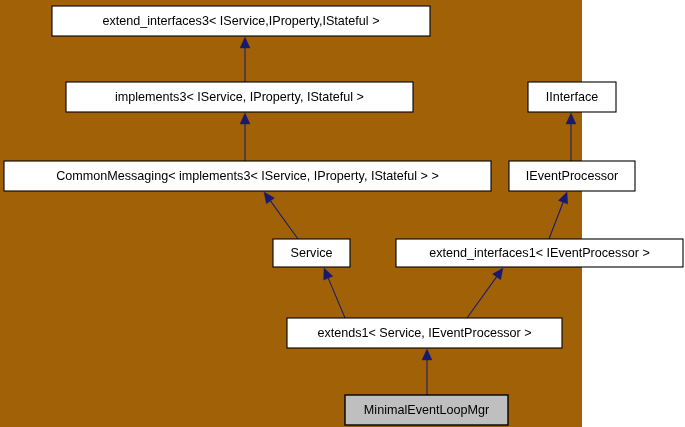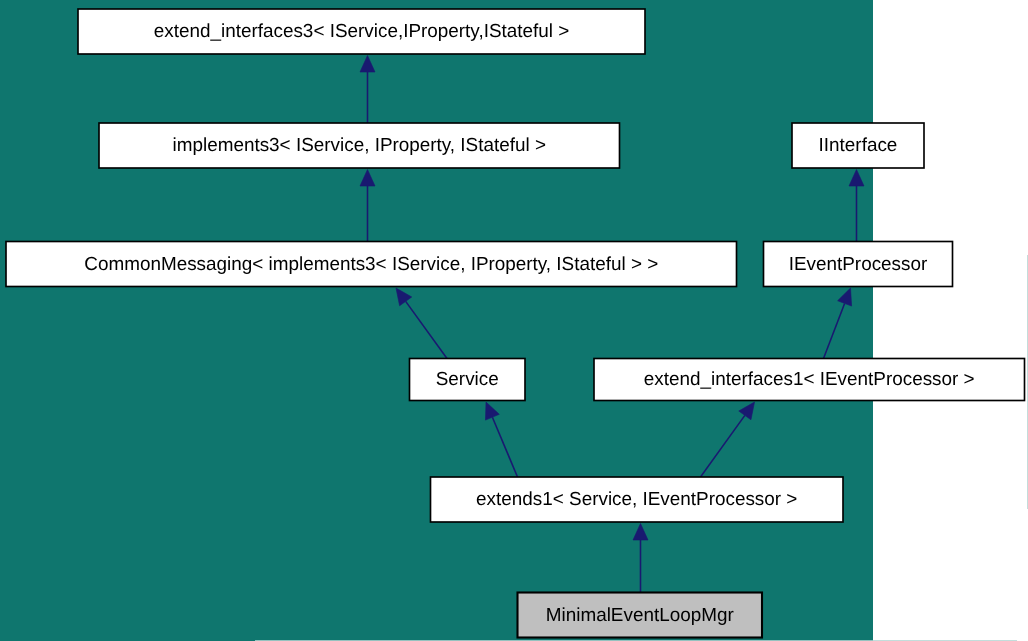--- a/index.html
+++ b/index.html
@@ -11,21 +11,21 @@
   body {
     width: 685px;
     height: 427px;
     font-family: "Liberation Sans", sans-serif;
     overflow: hidden;
   }
   #diagram-root {
     position: relative;
     width: 582px;
     height: 427px;
-    background: #0f766e;
+    background: #a16207;
   }
   svg.graph {
     position: absolute;
     left: 0;
     top: 0;
     width: 685px;
     height: 427px;
     display: block;
   }
   .node-box {

